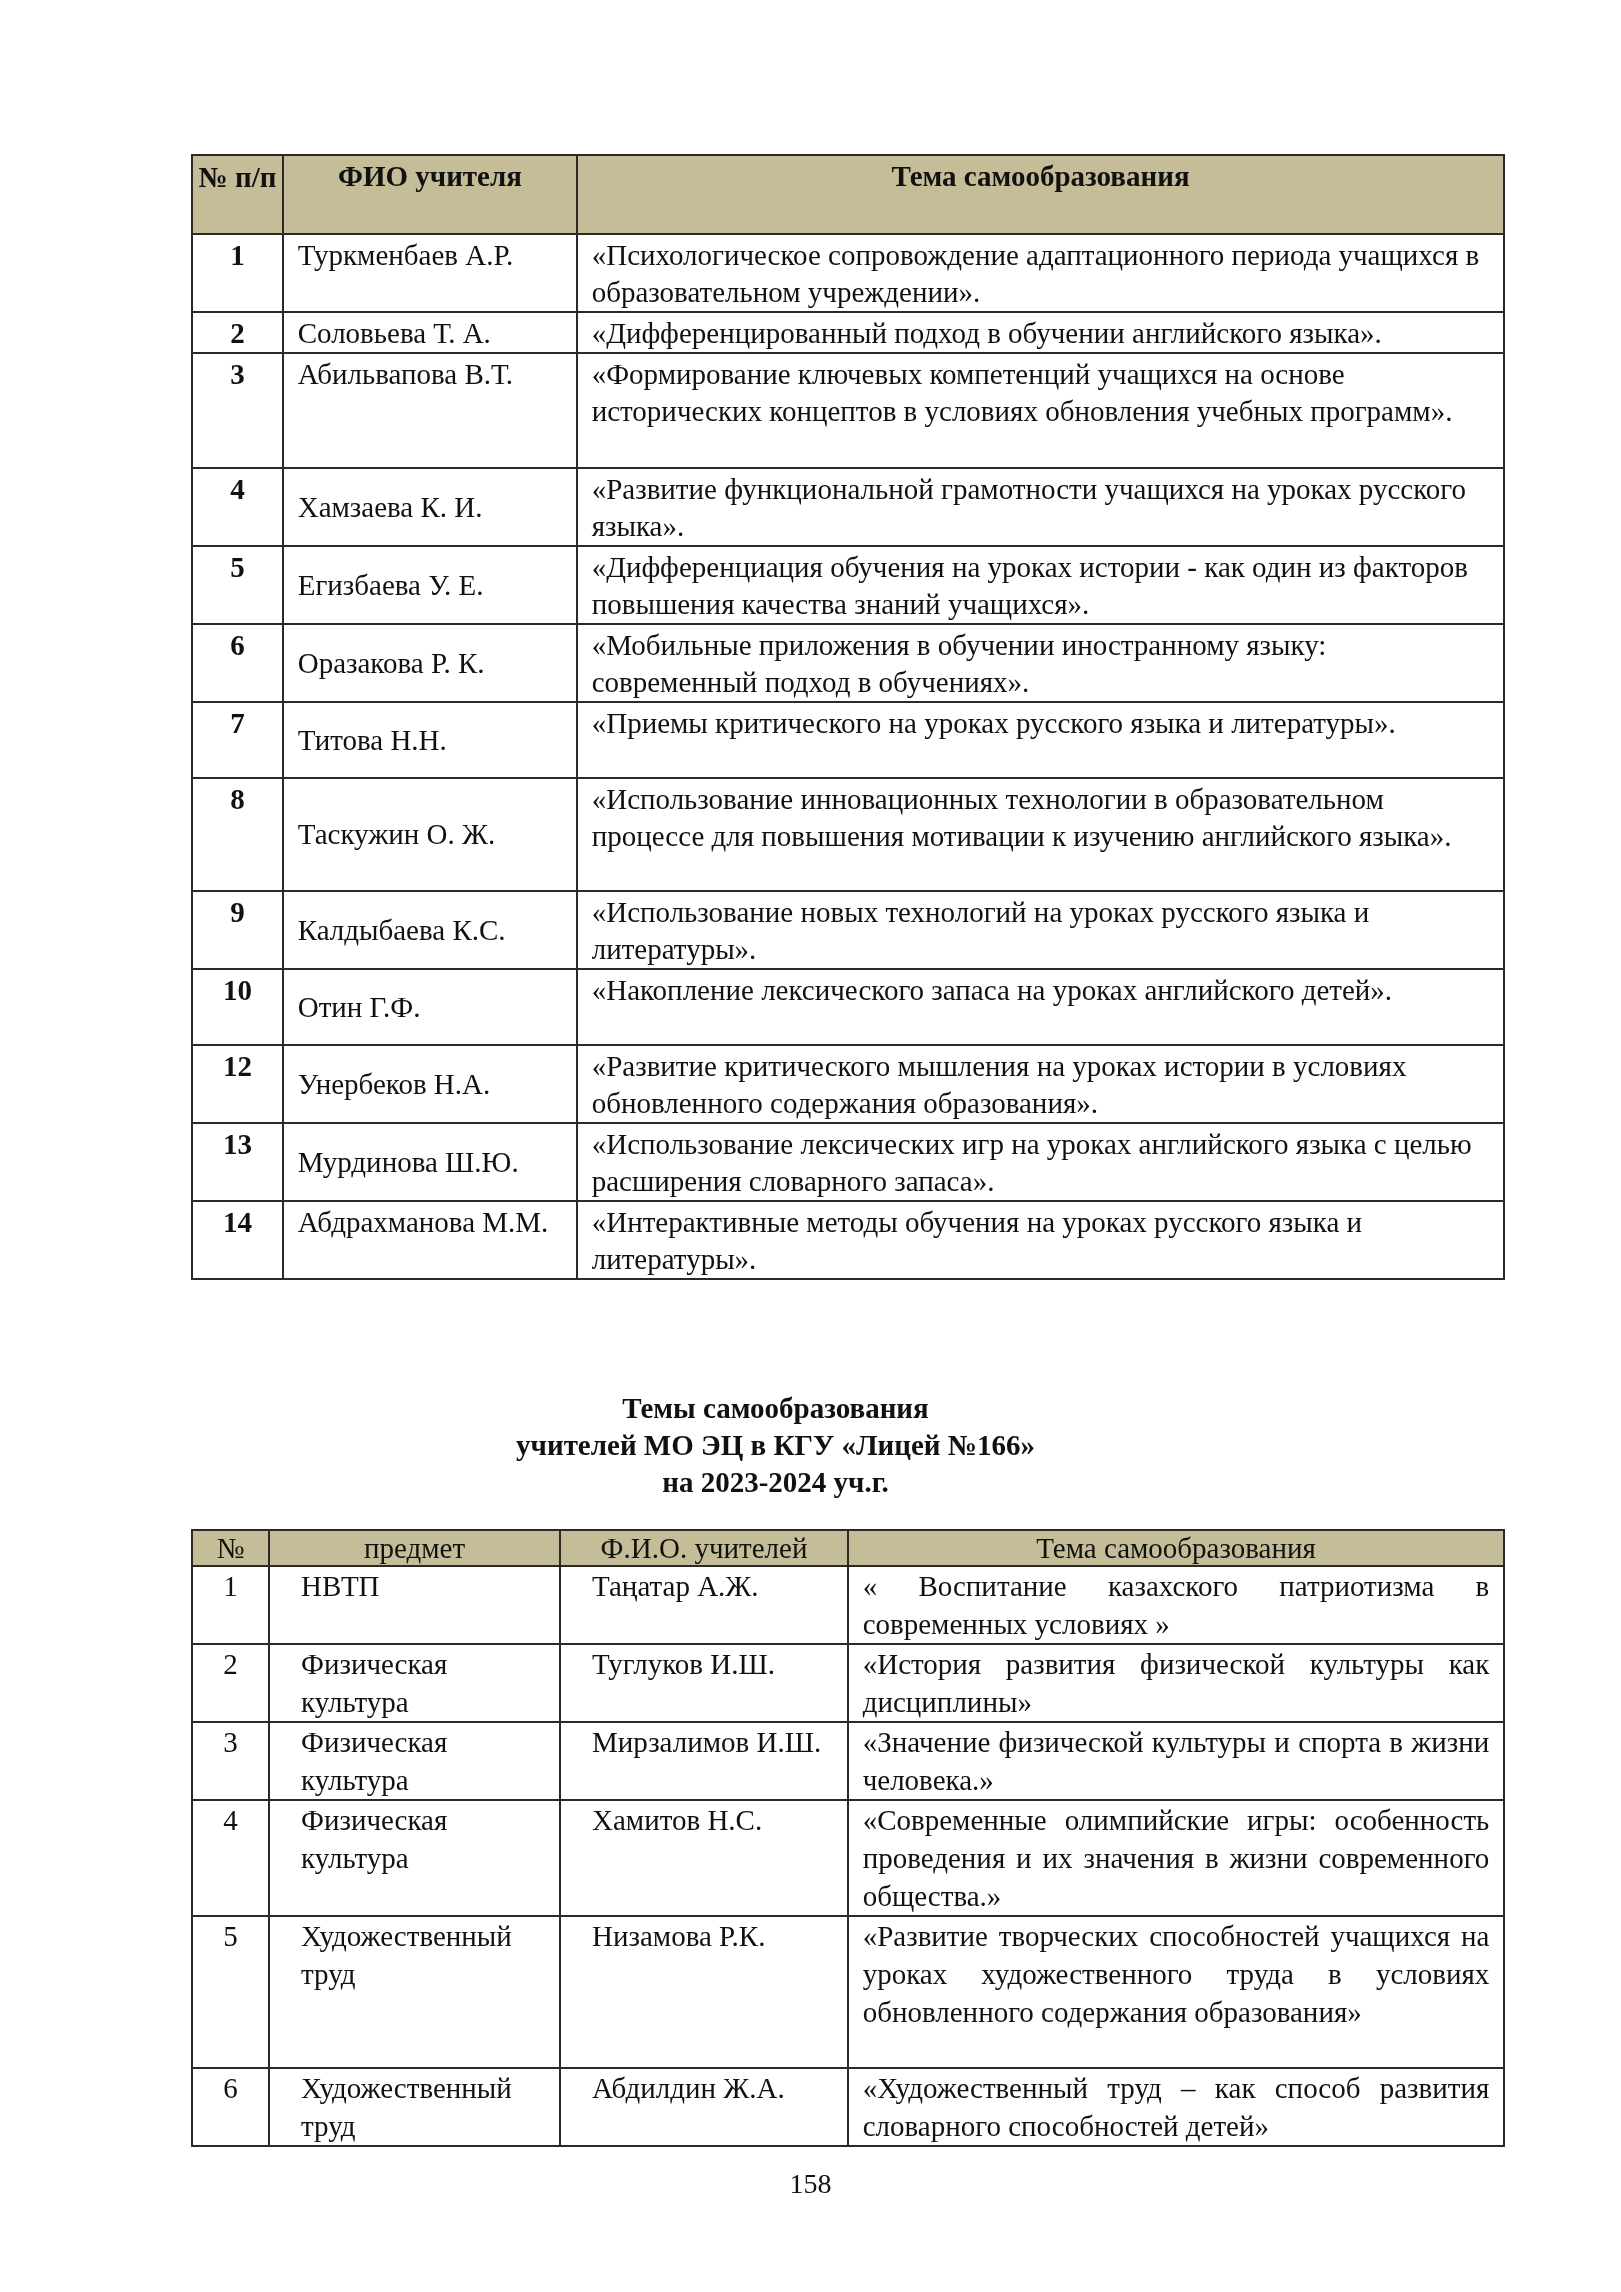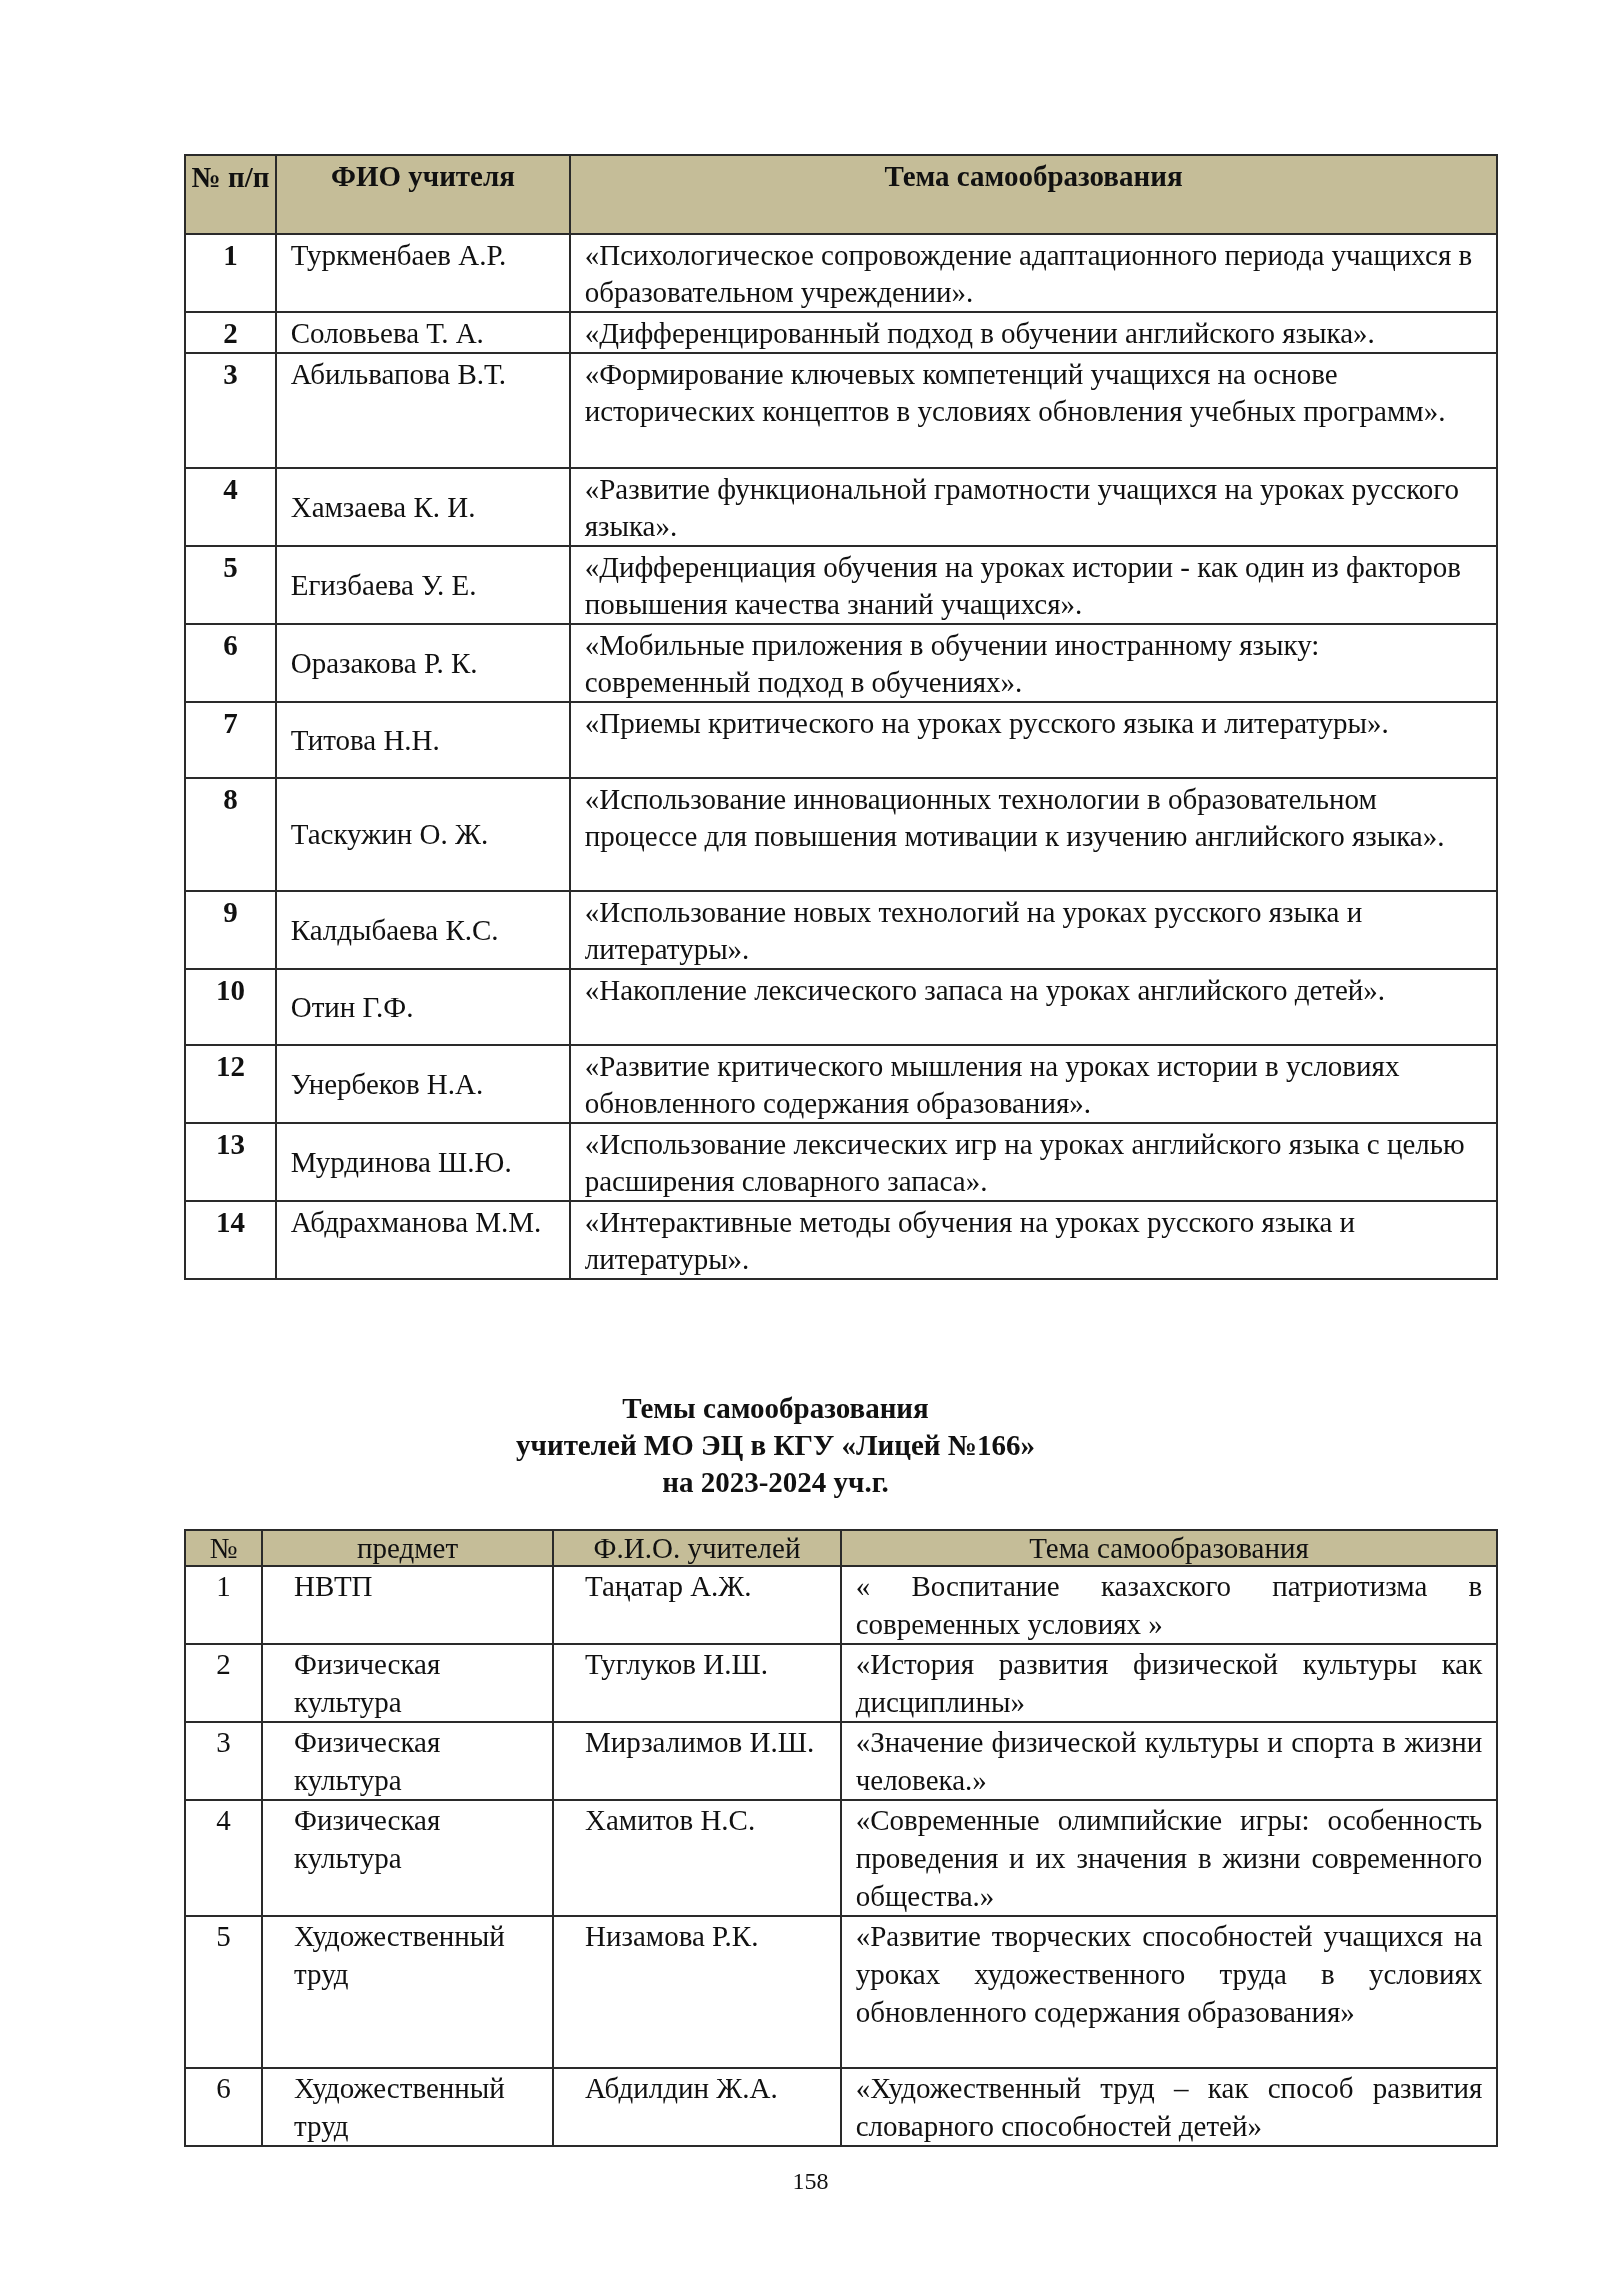--- a/index.html
+++ b/index.html
@@ -1,34 +1,34 @@
 <!DOCTYPE html>
 <html><head>
 <meta charset="utf-8">
 <style>
   html, body { margin: 0; padding: 0; background: #ffffff; }
   body { width: 1621px; height: 2293px; position: relative; font-family: "Liberation Serif", "DejaVu Serif", serif; color: #111; }
-  table { border-collapse: collapse; position: absolute; left: 184px; width: 1312px; table-layout: fixed; }
+  table { border-collapse: collapse; position: absolute; left: 191px; width: 1312px; table-layout: fixed; }
   td, th { border: 2px solid #2a2a2a; vertical-align: top; padding: 0; }
   th { background: #c5bd98; }
   .t1 { top: 154px; }
   .t1 th { font-weight: bold; font-size: 29px; line-height: 37px; height: 75px; vertical-align: top; padding-top: 2px; }
   .t1 td { font-size: 29px; line-height: 37px; }
   .t1 td.num { font-weight: bold; text-align: center; padding-top: 2px; }
   .t1 td.name { padding-left: 13.7px; vertical-align: middle; }
   .t1 td.name.top { vertical-align: top; padding-top: 2px; }
   .t1 td.topic { padding-left: 13.7px; padding-right: 9.8px; padding-top: 2px; }
   .heading { position: absolute; left: 0; width: 1551px; top: 1390px; text-align: center; font-weight: bold; font-size: 29px; line-height: 37px; }
   .t2 { top: 1529px; }
   .t2 th { font-weight: normal; font-size: 29px; line-height: 34px; height: 34px; }
   .t2 td { font-size: 29px; line-height: 38px; padding-top: 0px; }
   .t2 td.num { text-align: center; }
   .t2 td.subj, .t2 td.name { padding-left: 31px; }
   .t2 td.topic { padding-left: 13.7px; padding-right: 13.7px; text-align: justify; }
-  .pagenum { position: absolute; left: 0; width: 1621px; top: 2168px; text-align: center; font-size: 24px; }
+  .pagenum { position: absolute; left: 0; width: 1621px; top: 2168px; text-align: center; font-size: 28px; }
 </style>
 </head>
 <body>
 
 <table class="t1">
   <colgroup>
       <col style="width:91px">
       <col style="width:294px">
       <col style="width:927px">
     </colgroup>

